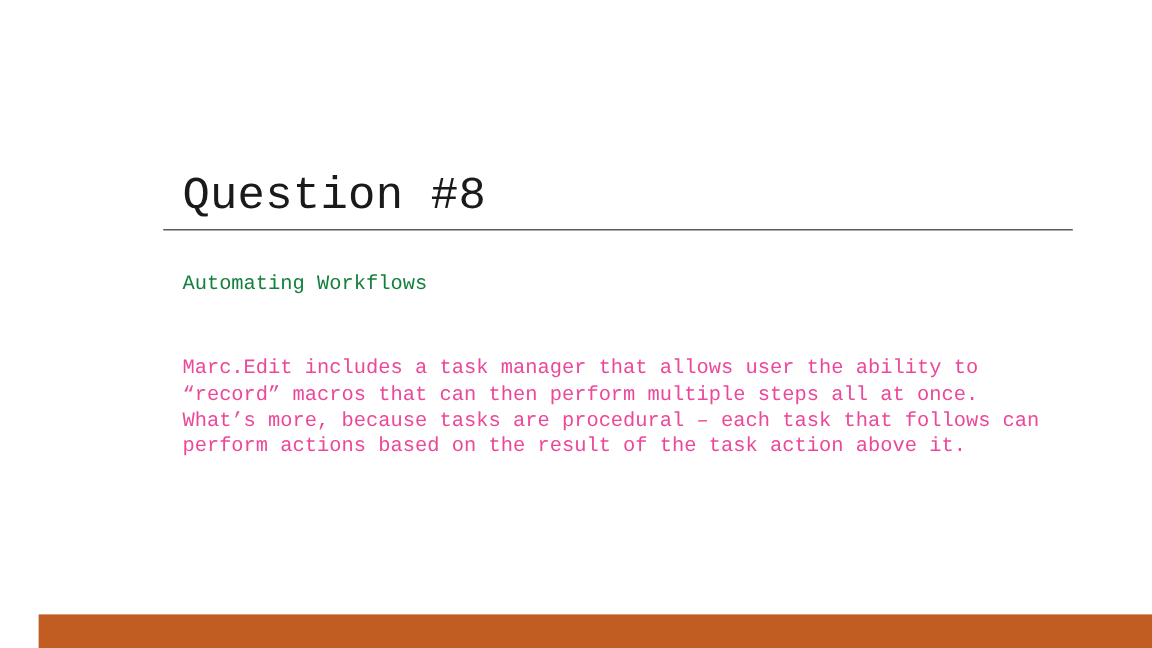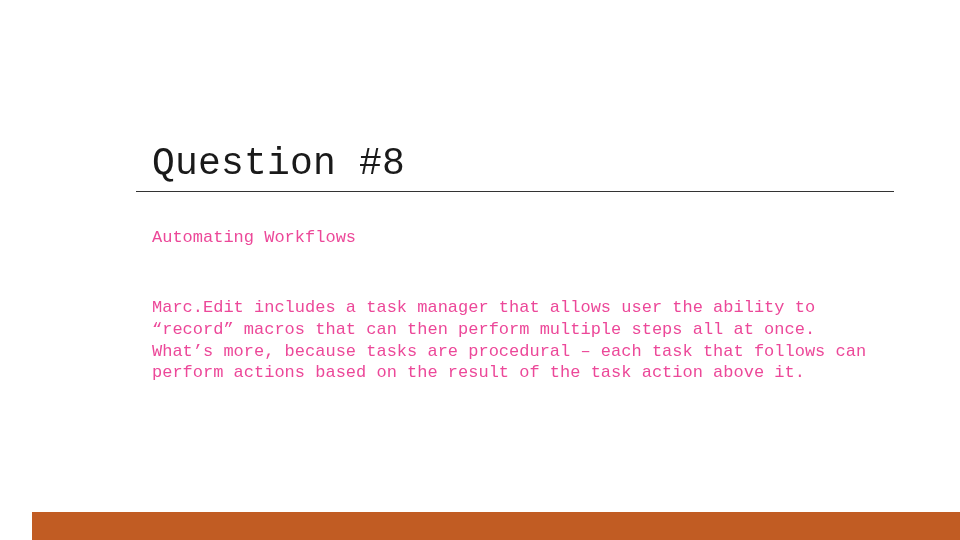--- a/index.html
+++ b/index.html
@@ -22,21 +22,21 @@
       font-weight: 400;
       color: #1a1a1a;
       border-bottom: 1px solid #333;
       padding-bottom: 6px;
       margin-bottom: 20px;
       letter-spacing: 0.2px;
     }
     .subtitle {
       font-size: 17px;
       font-weight: 400;
-      color: #ec4899;
+      color: #15803d;
       margin-bottom: 18px;
     }
     .body {
       font-size: 17px;
       line-height: 1.28;
       font-weight: 400;
       color: #ec4899;
       max-width: 770px;
     }
     .accent-bar {

